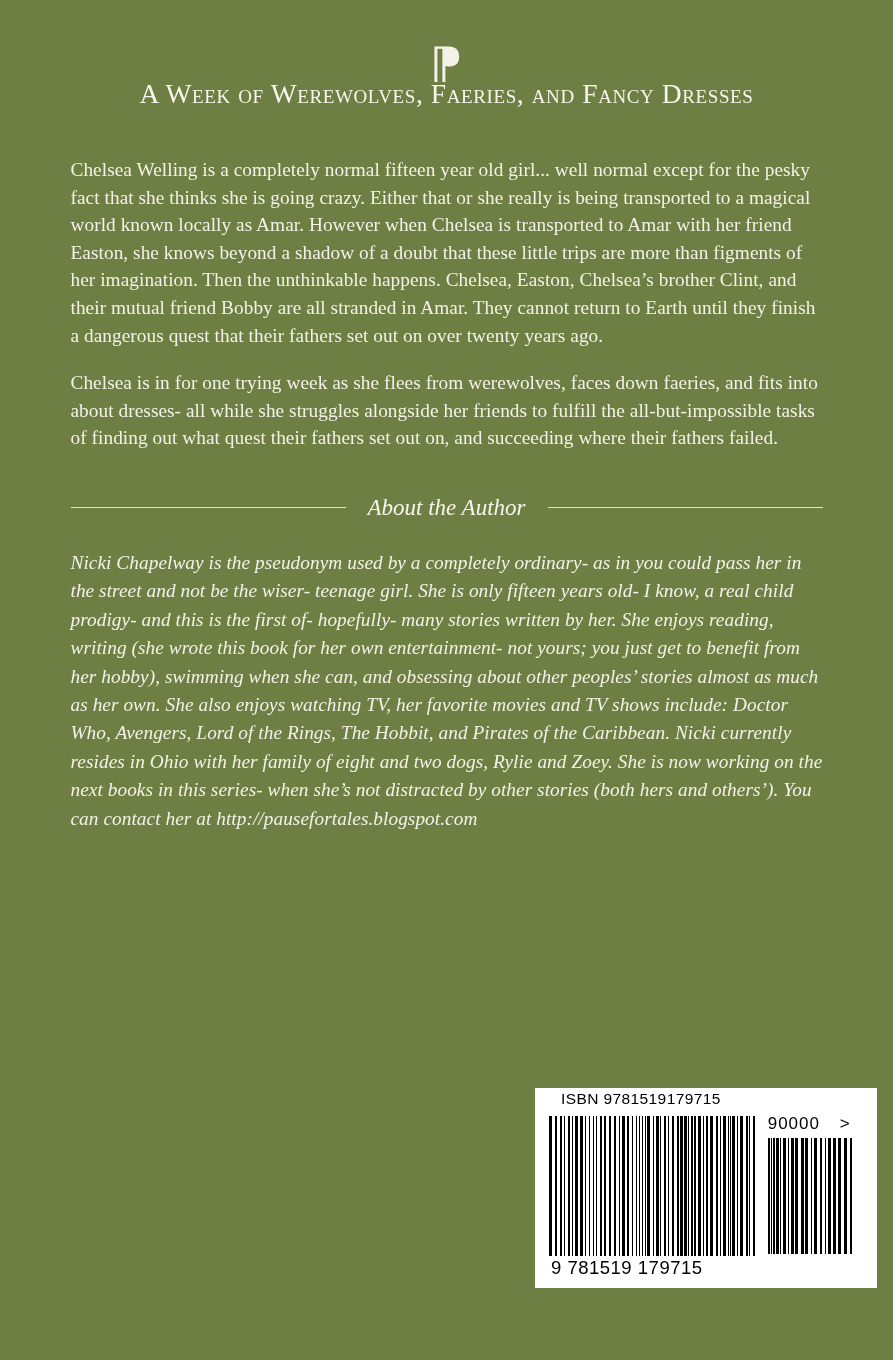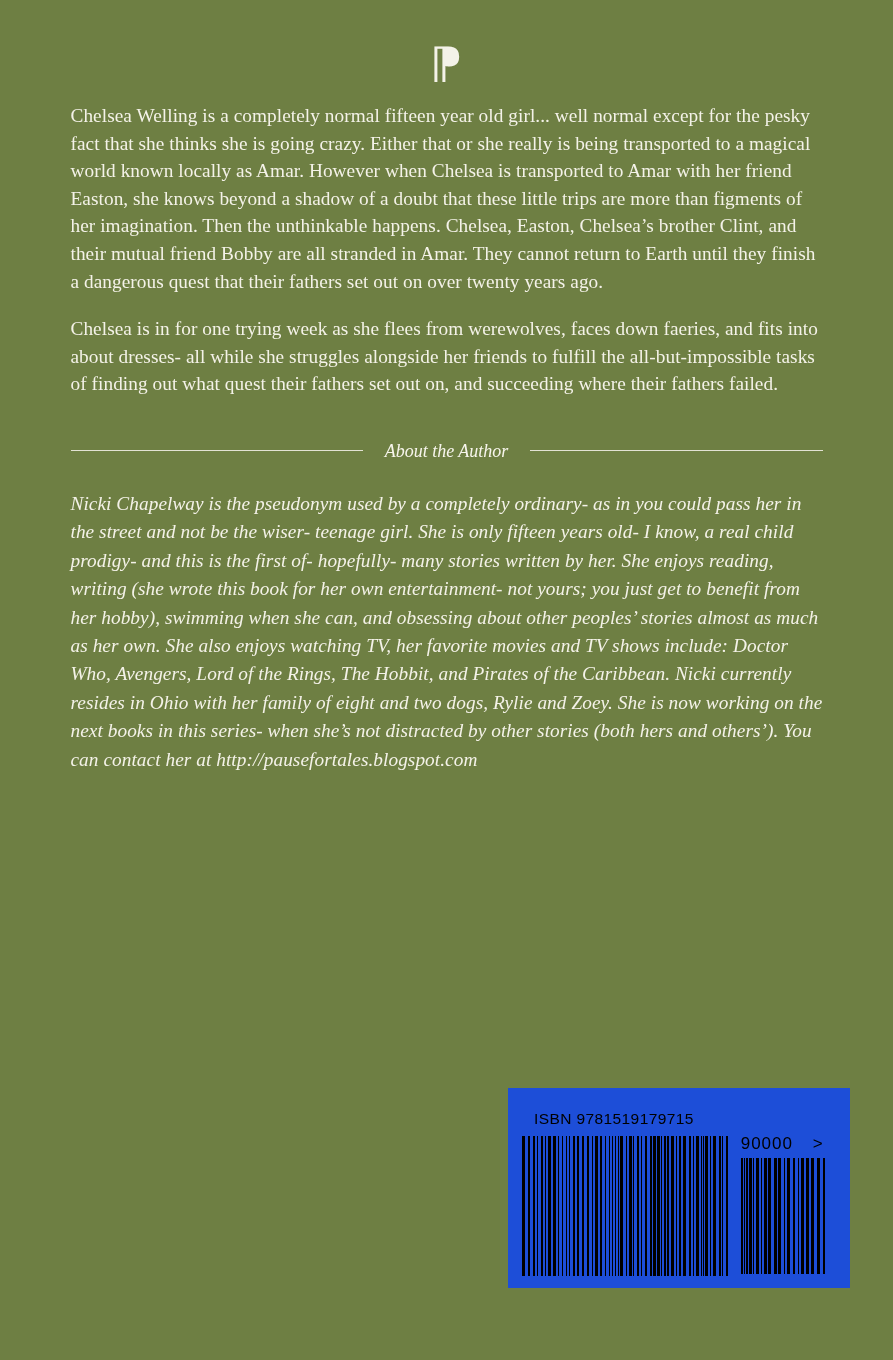--- a/index.html
+++ b/index.html
@@ -77,21 +77,21 @@
     gap: 18px;
   }
   .about-head .rule {
     flex: 1 1 auto;
     height: 1px;
     background: #eceadf;
     opacity: 0.92;
   }
   .about-head .about-title {
     flex: 0 0 auto;
-    font-size: 18px;
+    font-size: 23px;
     font-style: italic;
     color: #f7f5ec;
     white-space: nowrap;
     line-height: 1;
     padding: 0 4px;
   }
 
   
   .bio {
     width: 752px;
@@ -104,27 +104,27 @@
     line-height: 28.4px;
     font-style: italic;
     color: #f4f2e8;
     letter-spacing: 0.06px;
   }
   .bio p:last-child { margin-bottom: 0; }
 
   
   .barcode-block {
     position: absolute;
-    left: 508px;
+    left: 535px;
     top: 1088px;
     width: 342px;
     height: 200px;
-    background: #1d4ed8;
+    background: #ffffff;
     box-sizing: border-box;
-    padding: 20px 8px 4px 8px;
+    padding: 0 8px 4px 8px;
   }
   .isbn-text {
     font-family: "Liberation Sans", sans-serif;
     color: #000;
     font-size: 15.5px;
     letter-spacing: 0.4px;
     margin: 2px 0 0 18px;
   }
   .bars-row {
     display: flex;
@@ -179,20 +179,21 @@
 </style>
 </head>
 <body>
 
 <div class="page">
 
   <div class="ornament-wrap">
     <span class="ornament">⁋</span>
   </div>
 
+  <h1 class="title">A Week of Werewolves, Faeries, and Fancy Dresses</h1>
 
   <div class="blurb">
     <p>Chelsea Welling is a completely normal fifteen year old girl... well normal except for the pesky fact that she thinks she is going crazy.  Either that or she really is being transported to a magical world known locally as Amar.  However when Chelsea is transported to Amar with her friend Easton, she knows beyond a shadow of a doubt that these little trips are more than figments of her imagination.  Then the unthinkable happens.  Chelsea, Easton, Chelsea’s brother Clint, and their mutual friend Bobby are all stranded in Amar.  They cannot return to Earth until they finish a dangerous quest that their fathers set out on over twenty years ago.</p>
     <p>Chelsea is in for one trying week as she flees from werewolves, faces down faeries, and fits into about dresses- all while she struggles alongside her friends to fulfill the all-but-impossible tasks of finding out what quest their fathers set out on, and succeeding where their fathers failed.</p>
   </div>
 
   <div class="about-head">
     <span class="rule"></span>
     <span class="about-title">About the Author</span>
     <span class="rule"></span>
@@ -282,15 +283,16 @@
             <div class="bar" style="left: 52px; width: 2px; height: 116px;"></div>
             <div class="bar" style="left: 57px; width: 1px; height: 116px;"></div>
             <div class="bar" style="left: 60px; width: 3px; height: 116px;"></div>
             <div class="bar" style="left: 65px; width: 3px; height: 116px;"></div>
             <div class="bar" style="left: 70px; width: 3px; height: 116px;"></div>
             <div class="bar" style="left: 76px; width: 3px; height: 116px;"></div>
             <div class="bar" style="left: 82px; width: 2px; height: 116px;"></div>
           </div>
       </div>
     </div>
+    <div class="bottom-digits">9 781519 179715</div>
   </div>
 
 </div>
 
 </body></html>

